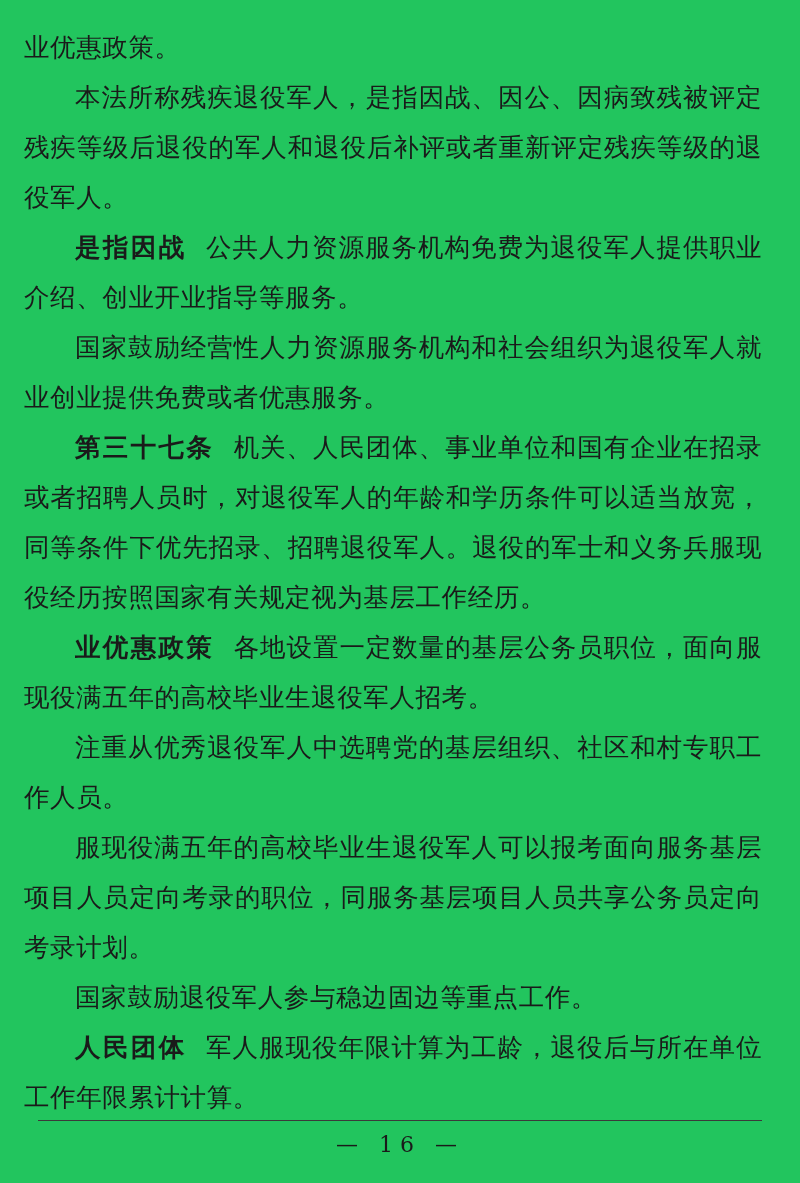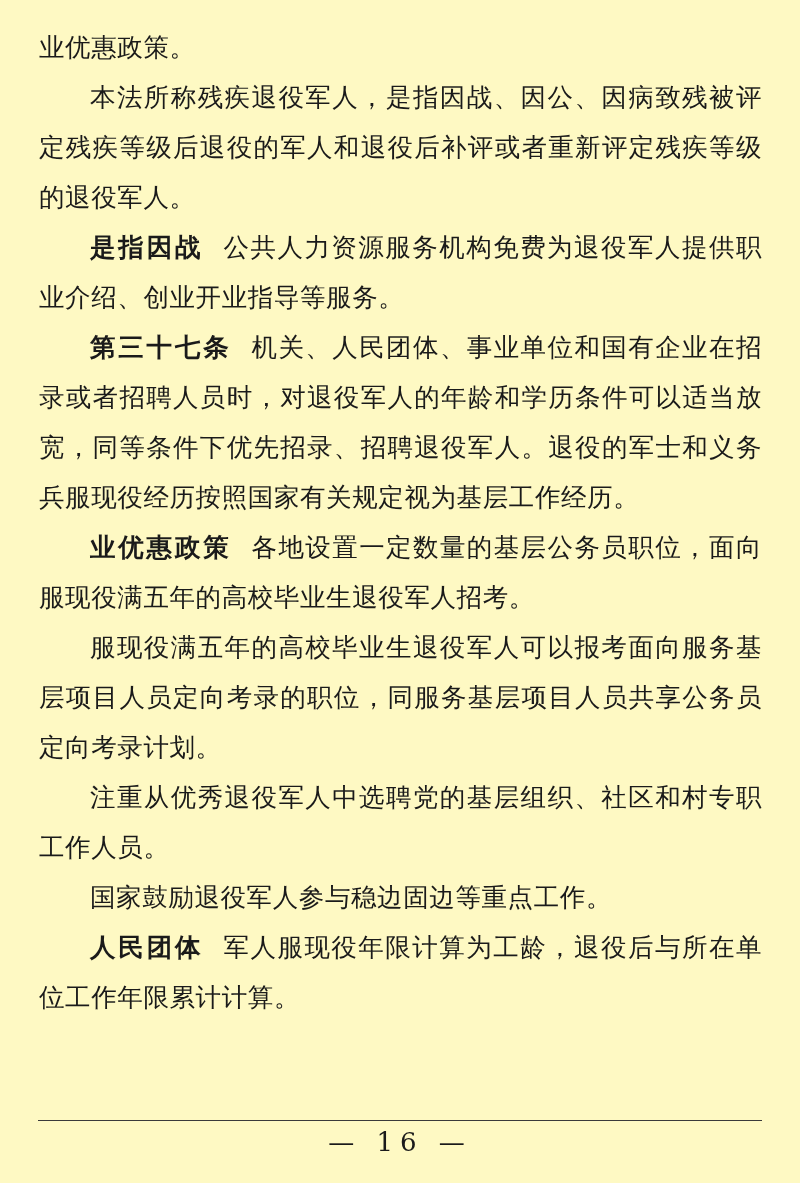--- a/index.html
+++ b/index.html
@@ -12,22 +12,22 @@
     height: 1183px;
     font-family: "DejaVu Serif", "Liberation Serif", serif;
     color: #1a1a1a;
     overflow: hidden;
   }
   .page {
     position: relative;
     width: 800px;
     height: 1183px;
     box-sizing: border-box;
-    padding: 22px 38px 0 39px;
-    background: #fef9c3;
+    padding: 22px 38px 0 24px;
+    background: #22c55e;
   }
   .body-text {
     font-size: 25.5px;
     line-height: 50px;
     letter-spacing: 0.6px;
     text-align: justify;
     text-justify: inter-ideograph;
   }
   .para {
     margin: 0;
@@ -52,21 +52,21 @@
     text-align: center;
   }
   .footer-rule {
     position: absolute;
     left: 38px;
     right: 38px;
     bottom: 62px;
     border-top: 1px solid #3a3a3a;
   }
   .page-number {
-    font-size: 26px;
+    font-size: 22px;
     letter-spacing: 7px;
     color: #1a1a1a;
     font-family: "DejaVu Serif", "Liberation Serif", serif;
   }
 </style>
 </head>
 <body>
 
 <div class="page">
 
@@ -77,35 +77,38 @@
     </p>
 
     <p class="para">
       <span>本法所称残疾退役军人，是指因战、因公、因病致残被评定残疾等级后退役的军人和退役后补评或者重新评定残疾等级的退役军人。</span>
     </p>
 
     <p class="para">
       <span class="article-label">是指因战</span><span class="gap"></span><span>公共人力资源服务机构免费为退役军人提供职业介绍、创业开业指导等服务。</span>
     </p>
 
+    <p class="para">
+      <span>国家鼓励经营性人力资源服务机构和社会组织为退役军人就业创业提供免费或者优惠服务。</span>
+    </p>
 
     <p class="para">
       <span class="article-label">第三十七条</span><span class="gap"></span><span>机关、人民团体、事业单位和国有企业在招录或者招聘人员时，对退役军人的年龄和学历条件可以适当放宽，同等条件下优先招录、招聘退役军人。退役的军士和义务兵服现役经历按照国家有关规定视为基层工作经历。</span>
     </p>
 
     <p class="para">
       <span class="article-label">业优惠政策</span><span class="gap"></span><span>各地设置一定数量的基层公务员职位，面向服现役满五年的高校毕业生退役军人招考。</span>
     </p>
 
     <p class="para">
-      <span>服现役满五年的高校毕业生退役军人可以报考面向服务基层项目人员定向考录的职位，同服务基层项目人员共享公务员定向考录计划。</span>
+      <span>注重从优秀退役军人中选聘党的基层组织、社区和村专职工作人员。</span>
     </p>
 
     <p class="para">
-      <span>注重从优秀退役军人中选聘党的基层组织、社区和村专职工作人员。</span>
+      <span>服现役满五年的高校毕业生退役军人可以报考面向服务基层项目人员定向考录的职位，同服务基层项目人员共享公务员定向考录计划。</span>
     </p>
 
     <p class="para">
       <span>国家鼓励退役军人参与稳边固边等重点工作。</span>
     </p>
 
     <p class="para">
       <span class="article-label">人民团体</span><span class="gap"></span><span>军人服现役年限计算为工龄，退役后与所在单位工作年限累计计算。</span>
     </p>
 

